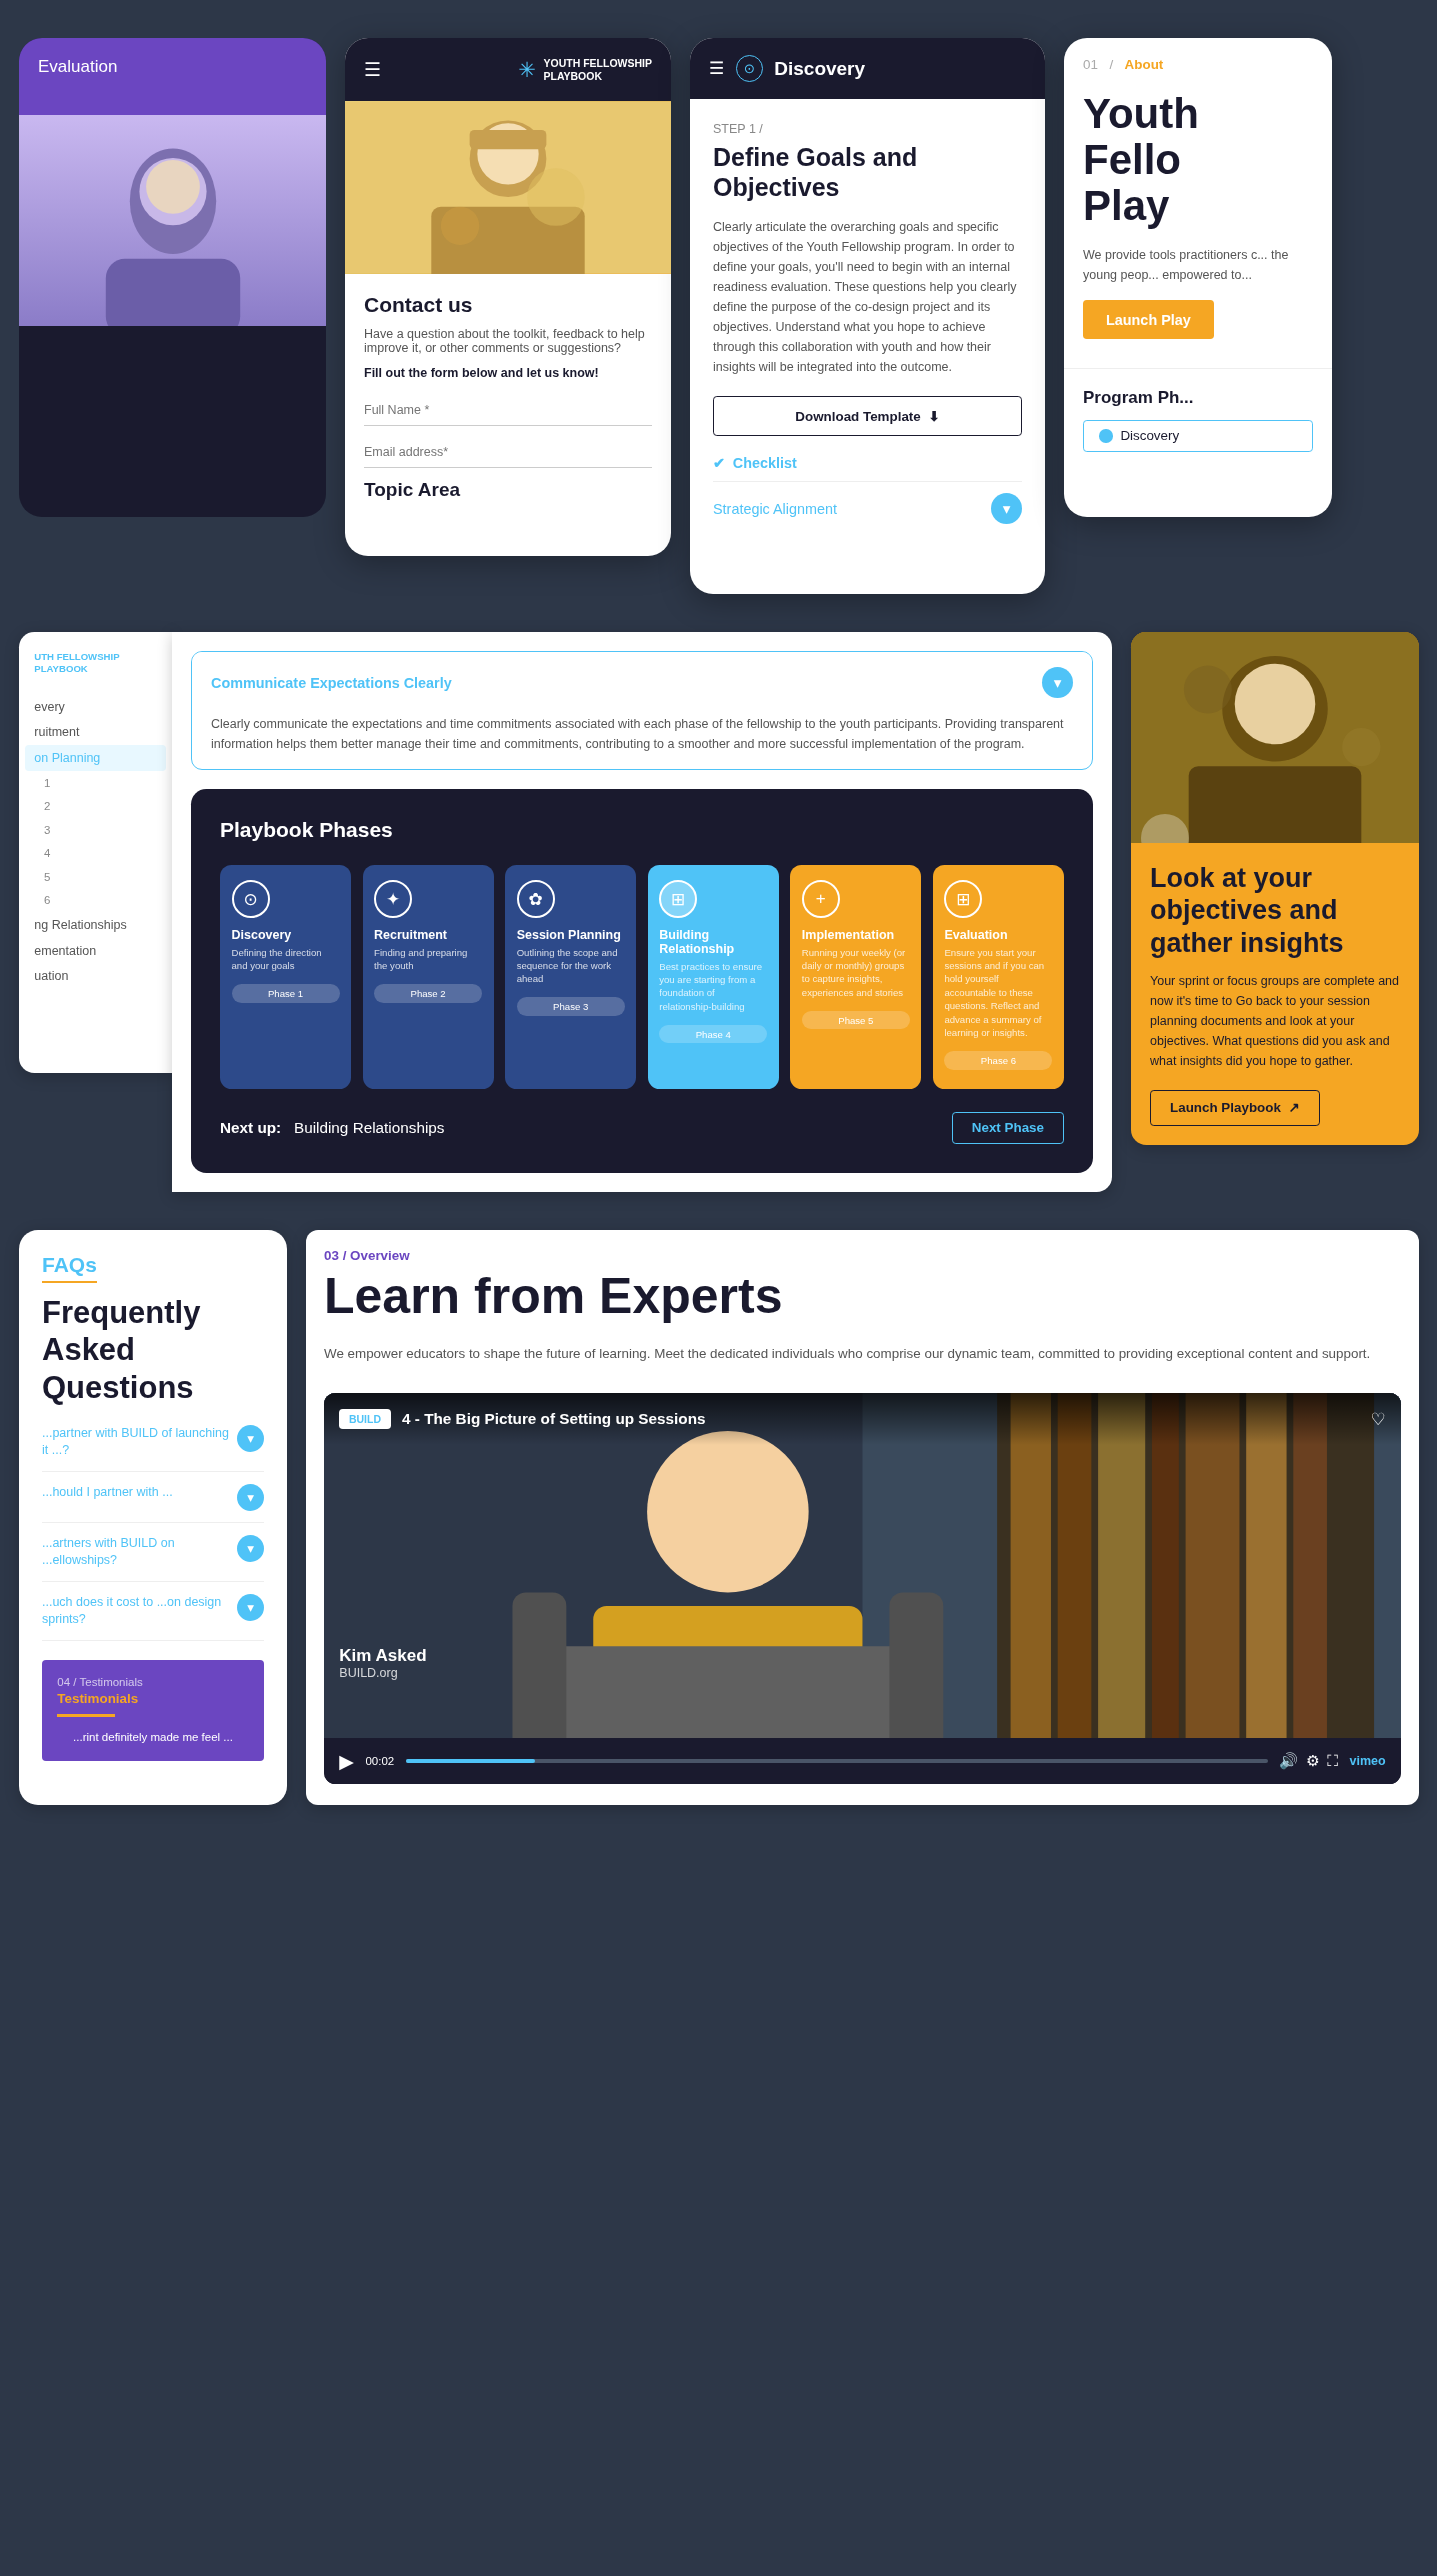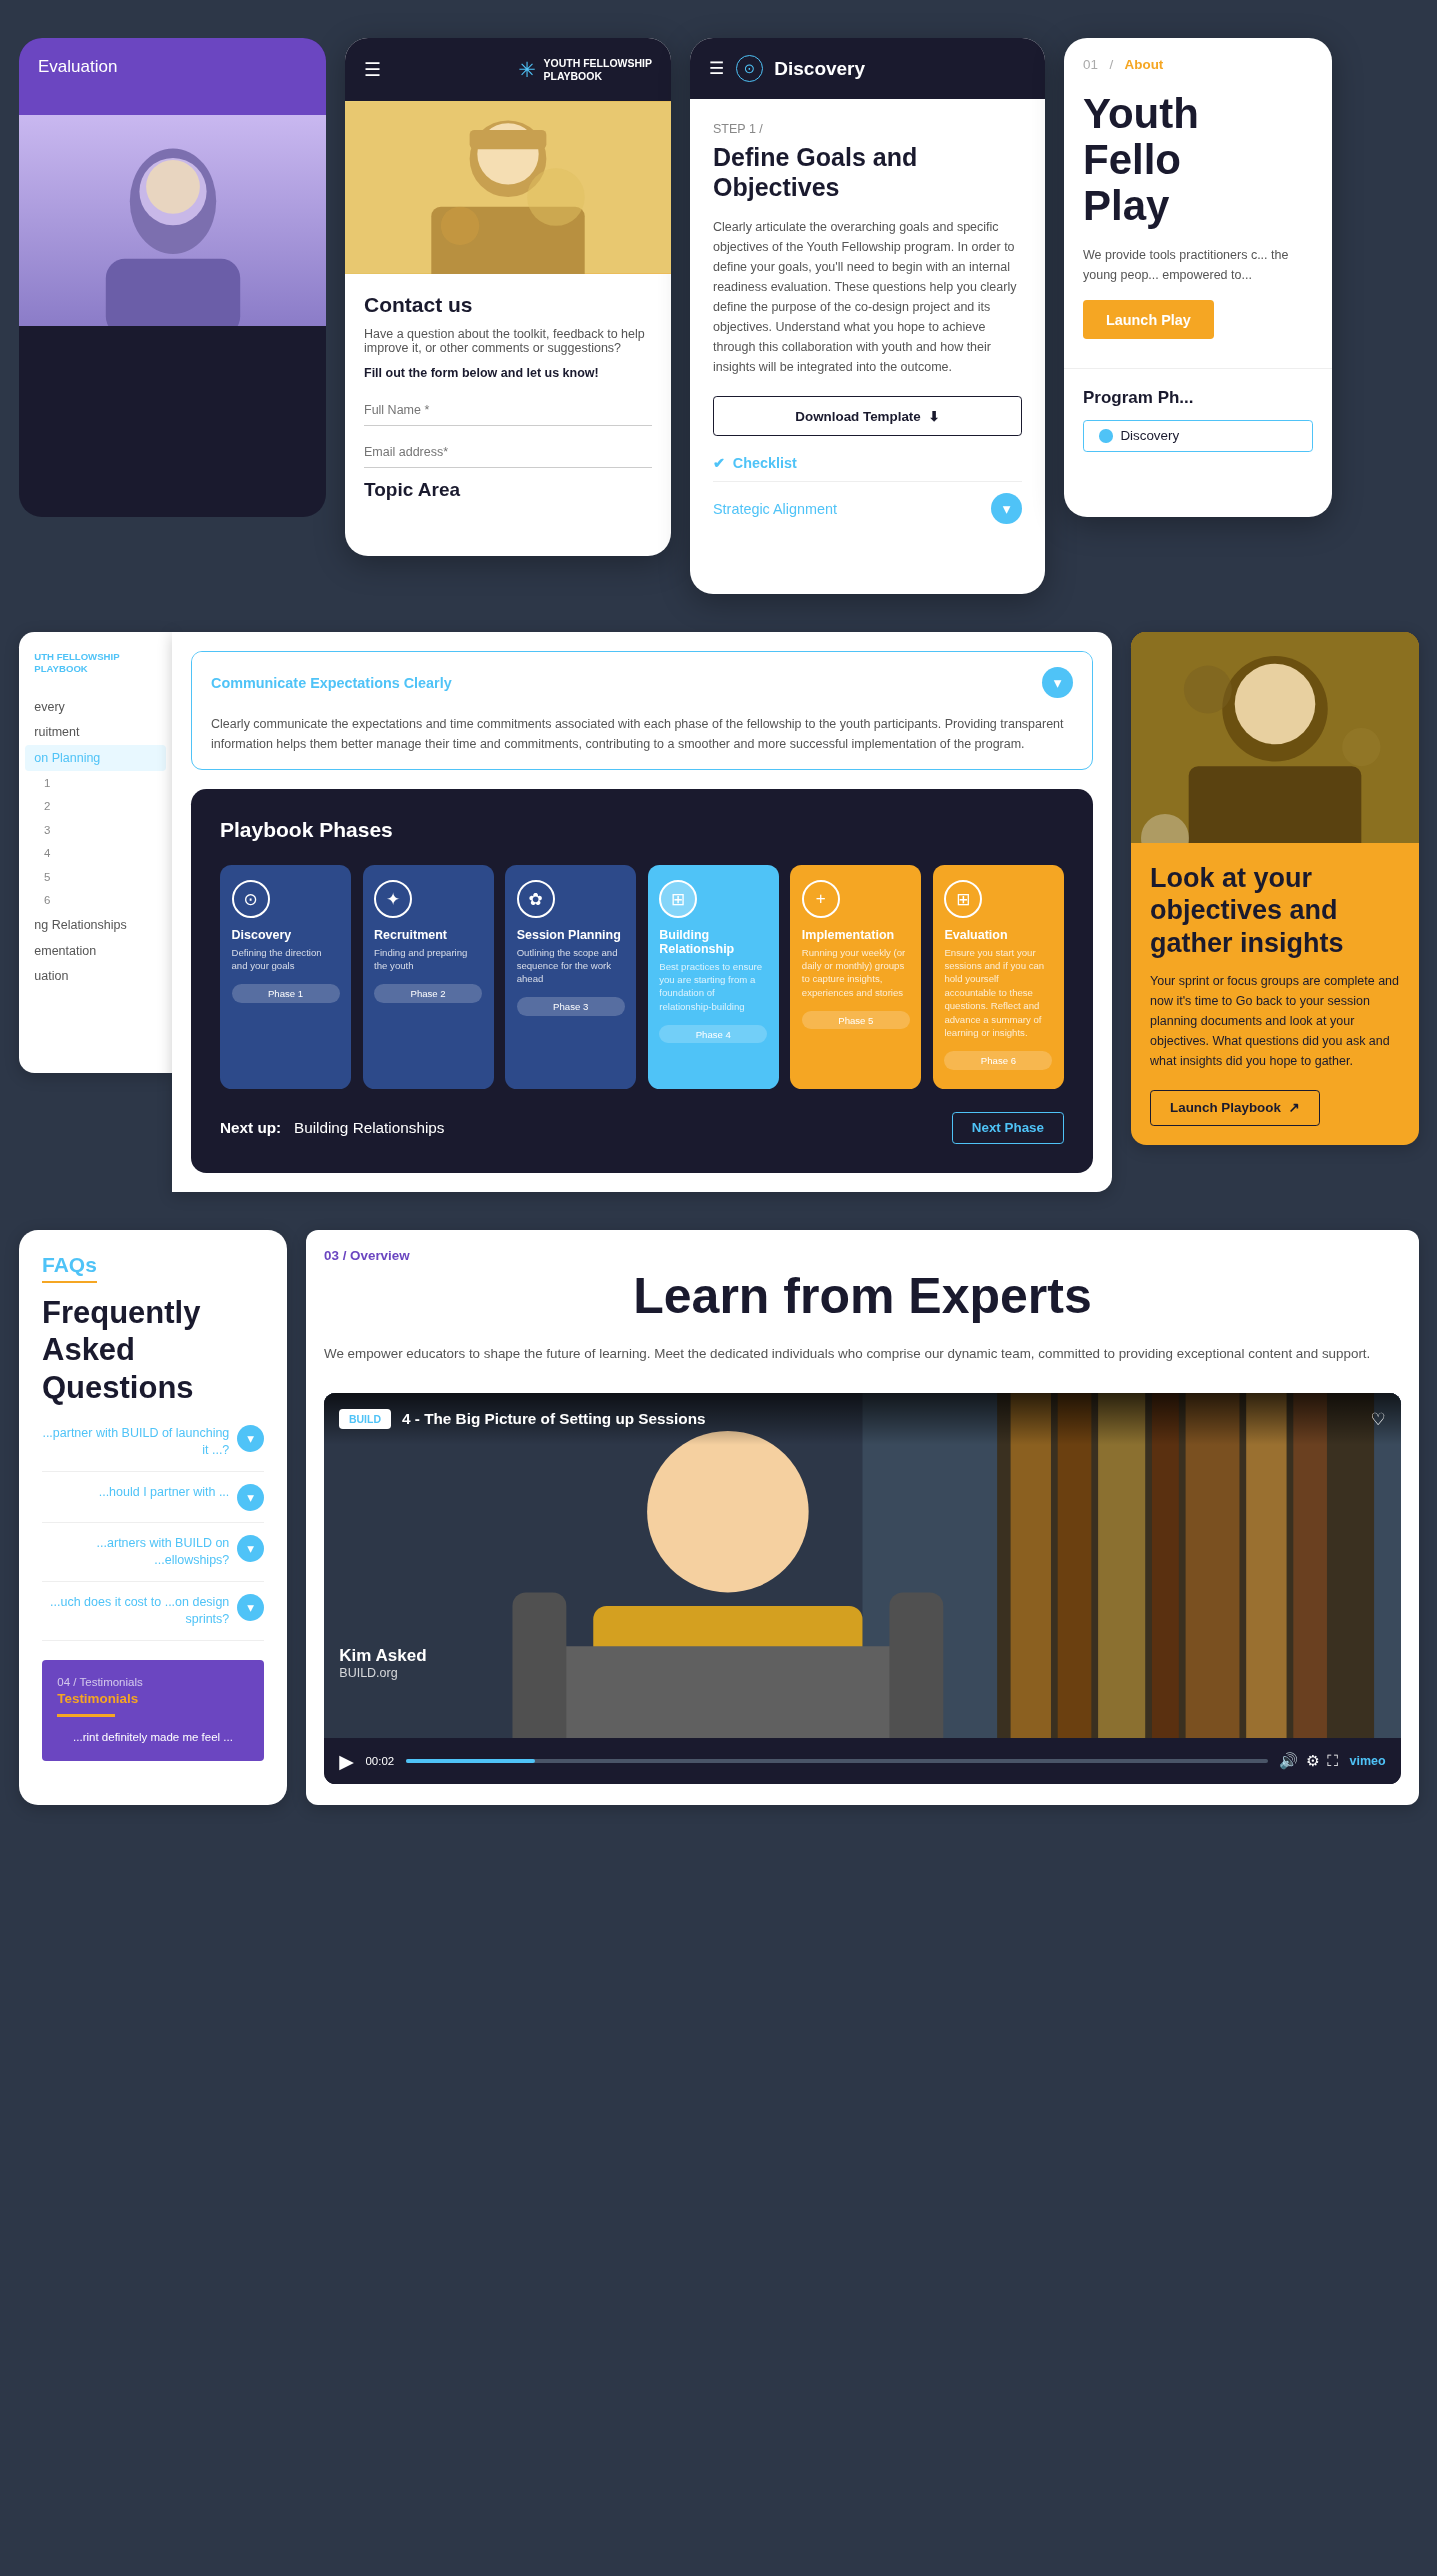--- a/index.html
+++ b/index.html
@@ -442,21 +442,21 @@
       font-size: 21px; font-weight: 800;
       color: #4fc3f7;
       border-bottom: 2.9px solid #f5a623;
       display: inline-block;
       padding-bottom: 3.8px;
       margin-bottom: 11.5px;
     }
     .faq-main-title { font-size: 31px; font-weight: 800; color: #1a1a2e; line-height: 1.2; margin-bottom: 19px; }
     .faq-item { margin-bottom: 11.5px; border-bottom: 1px solid #eee; padding-bottom: 11.5px; }
     .faq-q-row {
-      display: flex; align-items: flex-start; justify-content: space-between; gap: 7.7px; text-align: right;
+      display: flex; align-items: flex-start; justify-content: space-between; gap: 7.7px;
     }
     .faq-q { font-size: 12.5px; color: #4fc3f7; font-weight: 500; flex: 1; line-height: 1.4; }
     .faq-chevron {
       width: 27px; height: 27px;
       background: #4fc3f7;
       border-radius: 50%;
       display: flex; align-items: center; justify-content: center;
       color: white; font-size: 13.4px;
       flex-shrink: 0;
     }
@@ -475,21 +475,21 @@
     .card-learn {
       flex: 1;
       min-height: 575px;
       background: white;
       border-radius: 12px;
       padding: 18px;
       box-shadow: 0 3.8px 15.3px rgba(0,0,0,0.2);
     }
     .learn-step { font-size: 13.4px; color: #aaa; margin-bottom: 5.8px; }
     .learn-step span { color: #6b46c1; font-weight: 600; }
-    .learn-title { font-size: 50px; font-weight: 800; color: #1a1a2e; line-height: 1.1; margin-bottom: 19px; text-align: center; }
+    .learn-title { font-size: 50px; font-weight: 800; color: #1a1a2e; line-height: 1.1; margin-bottom: 19px; }
     .learn-body-row {
       display: flex;
       gap: 38px;
       margin-bottom: 29px;
     }
     .learn-desc { font-size: 13.4px; color: #555; line-height: 1.6; flex: 1; }
     .video-container {
       width: 100%;
       background: #1a1a2e;
       border-radius: 11.5px;

